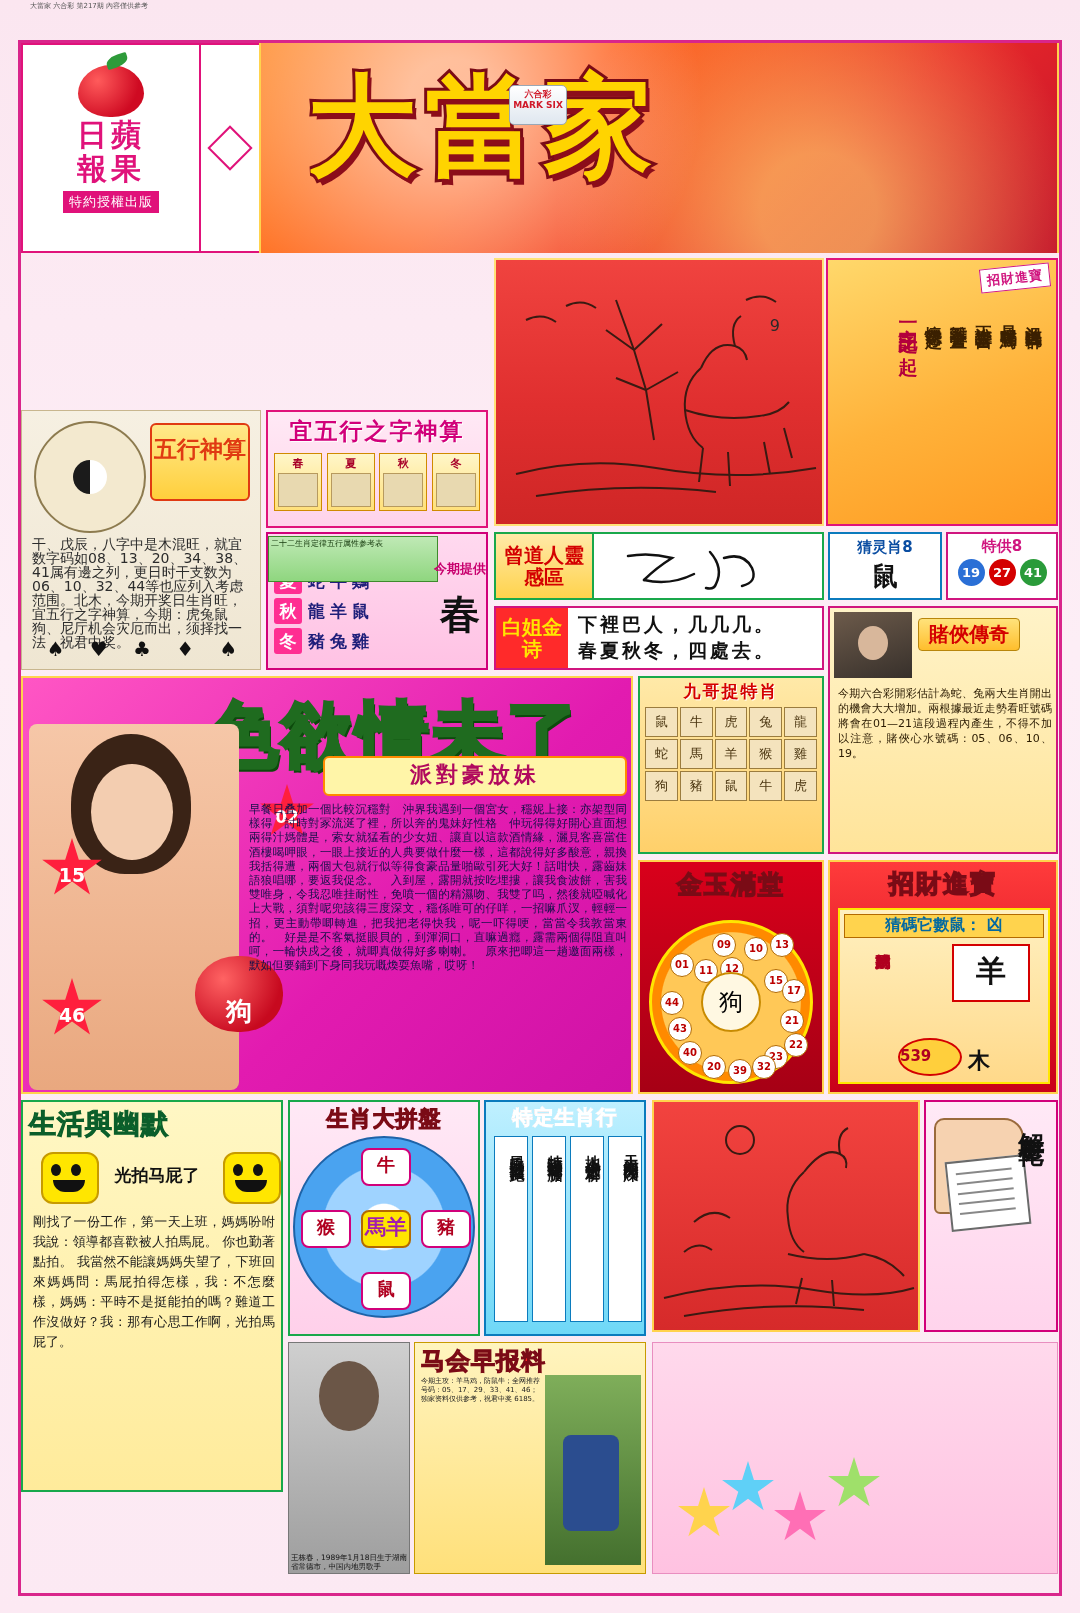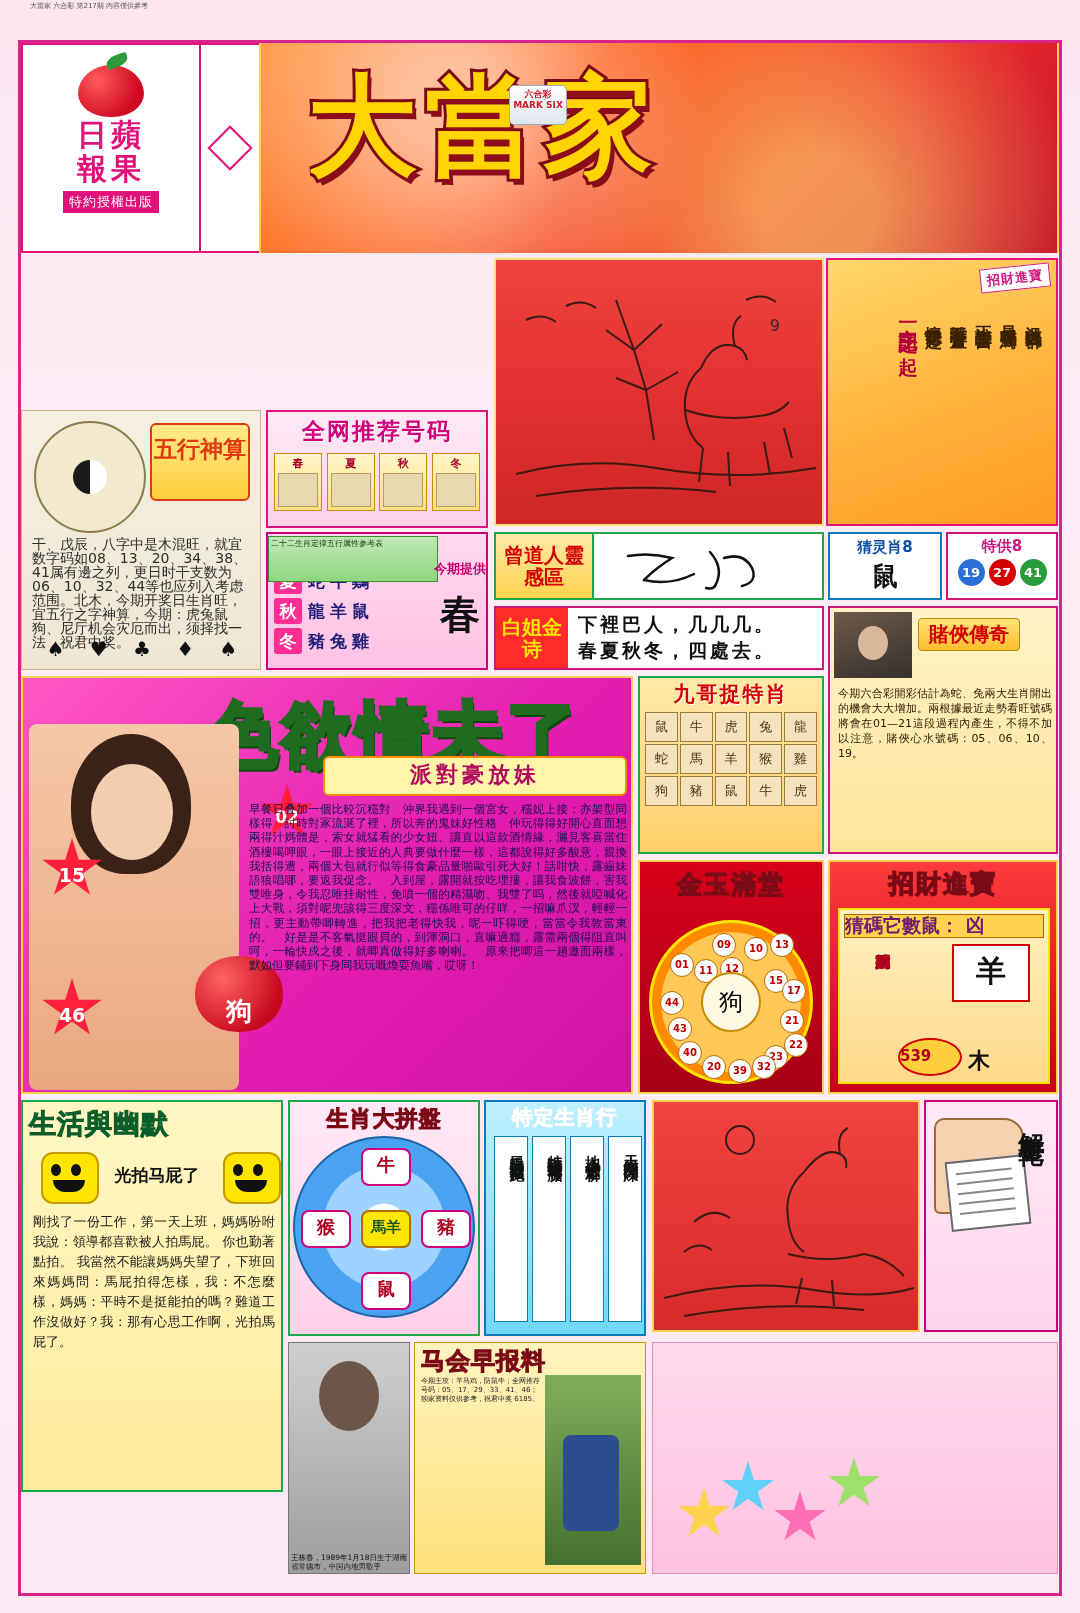--- a/index.html
+++ b/index.html
@@ -327,21 +327,21 @@
     font-size:11.5px;line-height:14.2px;color:#15104a;text-align:justify;
     column-count:1;
   }
   
   .jiuge{
     position:absolute;left:638px;top:676px;width:186px;height:178px;
     background:linear-gradient(180deg,#ffe9a8,#ffd06a);
     border:2px solid #19a84b;box-sizing:border-box;
   }
   .jiuge-title{
-    text-align:center;font-size:21px;font-weight:bold;color:#d40000;margin-top:2px;
+    text-align:center;font-size:17px;font-weight:bold;color:#d40000;margin-top:2px;
     letter-spacing:2px;text-shadow:1px 1px 0 #fff;
   }
   .jiuge-grid{
     display:grid;grid-template-columns:repeat(5,1fr);gap:2px;margin:4px 5px;
   }
   .jiuge-cell{
     height:28px;background:#f4e3bd;border:1px solid #9b7c3e;
     display:flex;align-items:center;justify-content:center;font-size:13px;color:#4a3510;
   }
   
@@ -380,21 +380,21 @@
     text-align:center;font-size:25px;font-weight:bold;color:#ffe600;margin-top:5px;
     -webkit-text-stroke:1.5px #7a0b16;letter-spacing:2px;
   }
   .zc-inner{
     position:absolute;left:8px;top:46px;width:212px;height:176px;
     background:linear-gradient(180deg,#fff0c0,#ffd98a);border:2px solid #ffe600;
     box-sizing:border-box;
   }
   .zc-bar{
     margin:4px;height:22px;background:#ffd34d;border:1px solid #b36a00;
-    font-size:19px;font-weight:bold;color:#701a75;line-height:20px;
+    font-size:16px;font-weight:bold;color:#0369a1;text-align:center;line-height:20px;
   }
   .zc-sheep{
     position:absolute;left:112px;top:34px;width:74px;height:54px;background:#fff;
     border:2px solid #d40000;font-size:30px;font-weight:bold;color:#111;
     text-align:center;line-height:50px;
   }
   .zc-vert{
     position:absolute;left:10px;top:32px;width:44px;height:126px;
     writing-mode:vertical-rl;text-orientation:upright;font-size:15px;color:#b00020;
     font-weight:bold;line-height:22px;
@@ -457,21 +457,21 @@
   }
   .pz{
     position:absolute;width:46px;height:34px;border-radius:8px;background:#fff;
     border:2px solid #d1007a;font-size:18px;font-weight:bold;color:#b00020;
     text-align:center;line-height:30px;
   }
   .pz.t{left:66px;top:10px;}
   .pz.l{left:6px;top:72px;}
   .pz.r{left:126px;top:72px;}
   .pz.b{left:66px;top:134px;}
-  .pz.c{left:66px;top:72px;background:#ffe600;border-color:#b36a00;color:#14532d;font-size:15px;}
+  .pz.c{left:66px;top:72px;background:#ffe600;border-color:#b36a00;color:#a21caf;font-size:21px;}
   
   .tedan{
     position:absolute;left:484px;top:1100px;width:162px;height:236px;
     background:linear-gradient(180deg,#bff0ff,#6fd8f7);
     border:2px solid #0b7bbd;box-sizing:border-box;overflow:hidden;
   }
   .tedan-title{
     text-align:center;font-size:20px;font-weight:bold;color:#d40000;margin-top:2px;
     -webkit-text-stroke:1px #fff;letter-spacing:1px;
   }
@@ -634,21 +634,21 @@
     <div class="suits">
       <span>♠</span>
       <span>♥</span>
       <span>♣</span>
       <span>♦</span>
       <span>♠</span>
     </div>
   </div>
 
   <div class="seasons">
-    <div class="seasons-title">全网推荐号码</div>
+    <div class="seasons-title">宜五行之字神算</div>
     <div class="season-cells">
       <div class="season-cell">
         <span>春</span>
         <div class="pic"></div>
       </div>
       <div class="season-cell">
         <span>夏</span>
         <div class="pic"></div>
       </div>
       <div class="season-cell">

